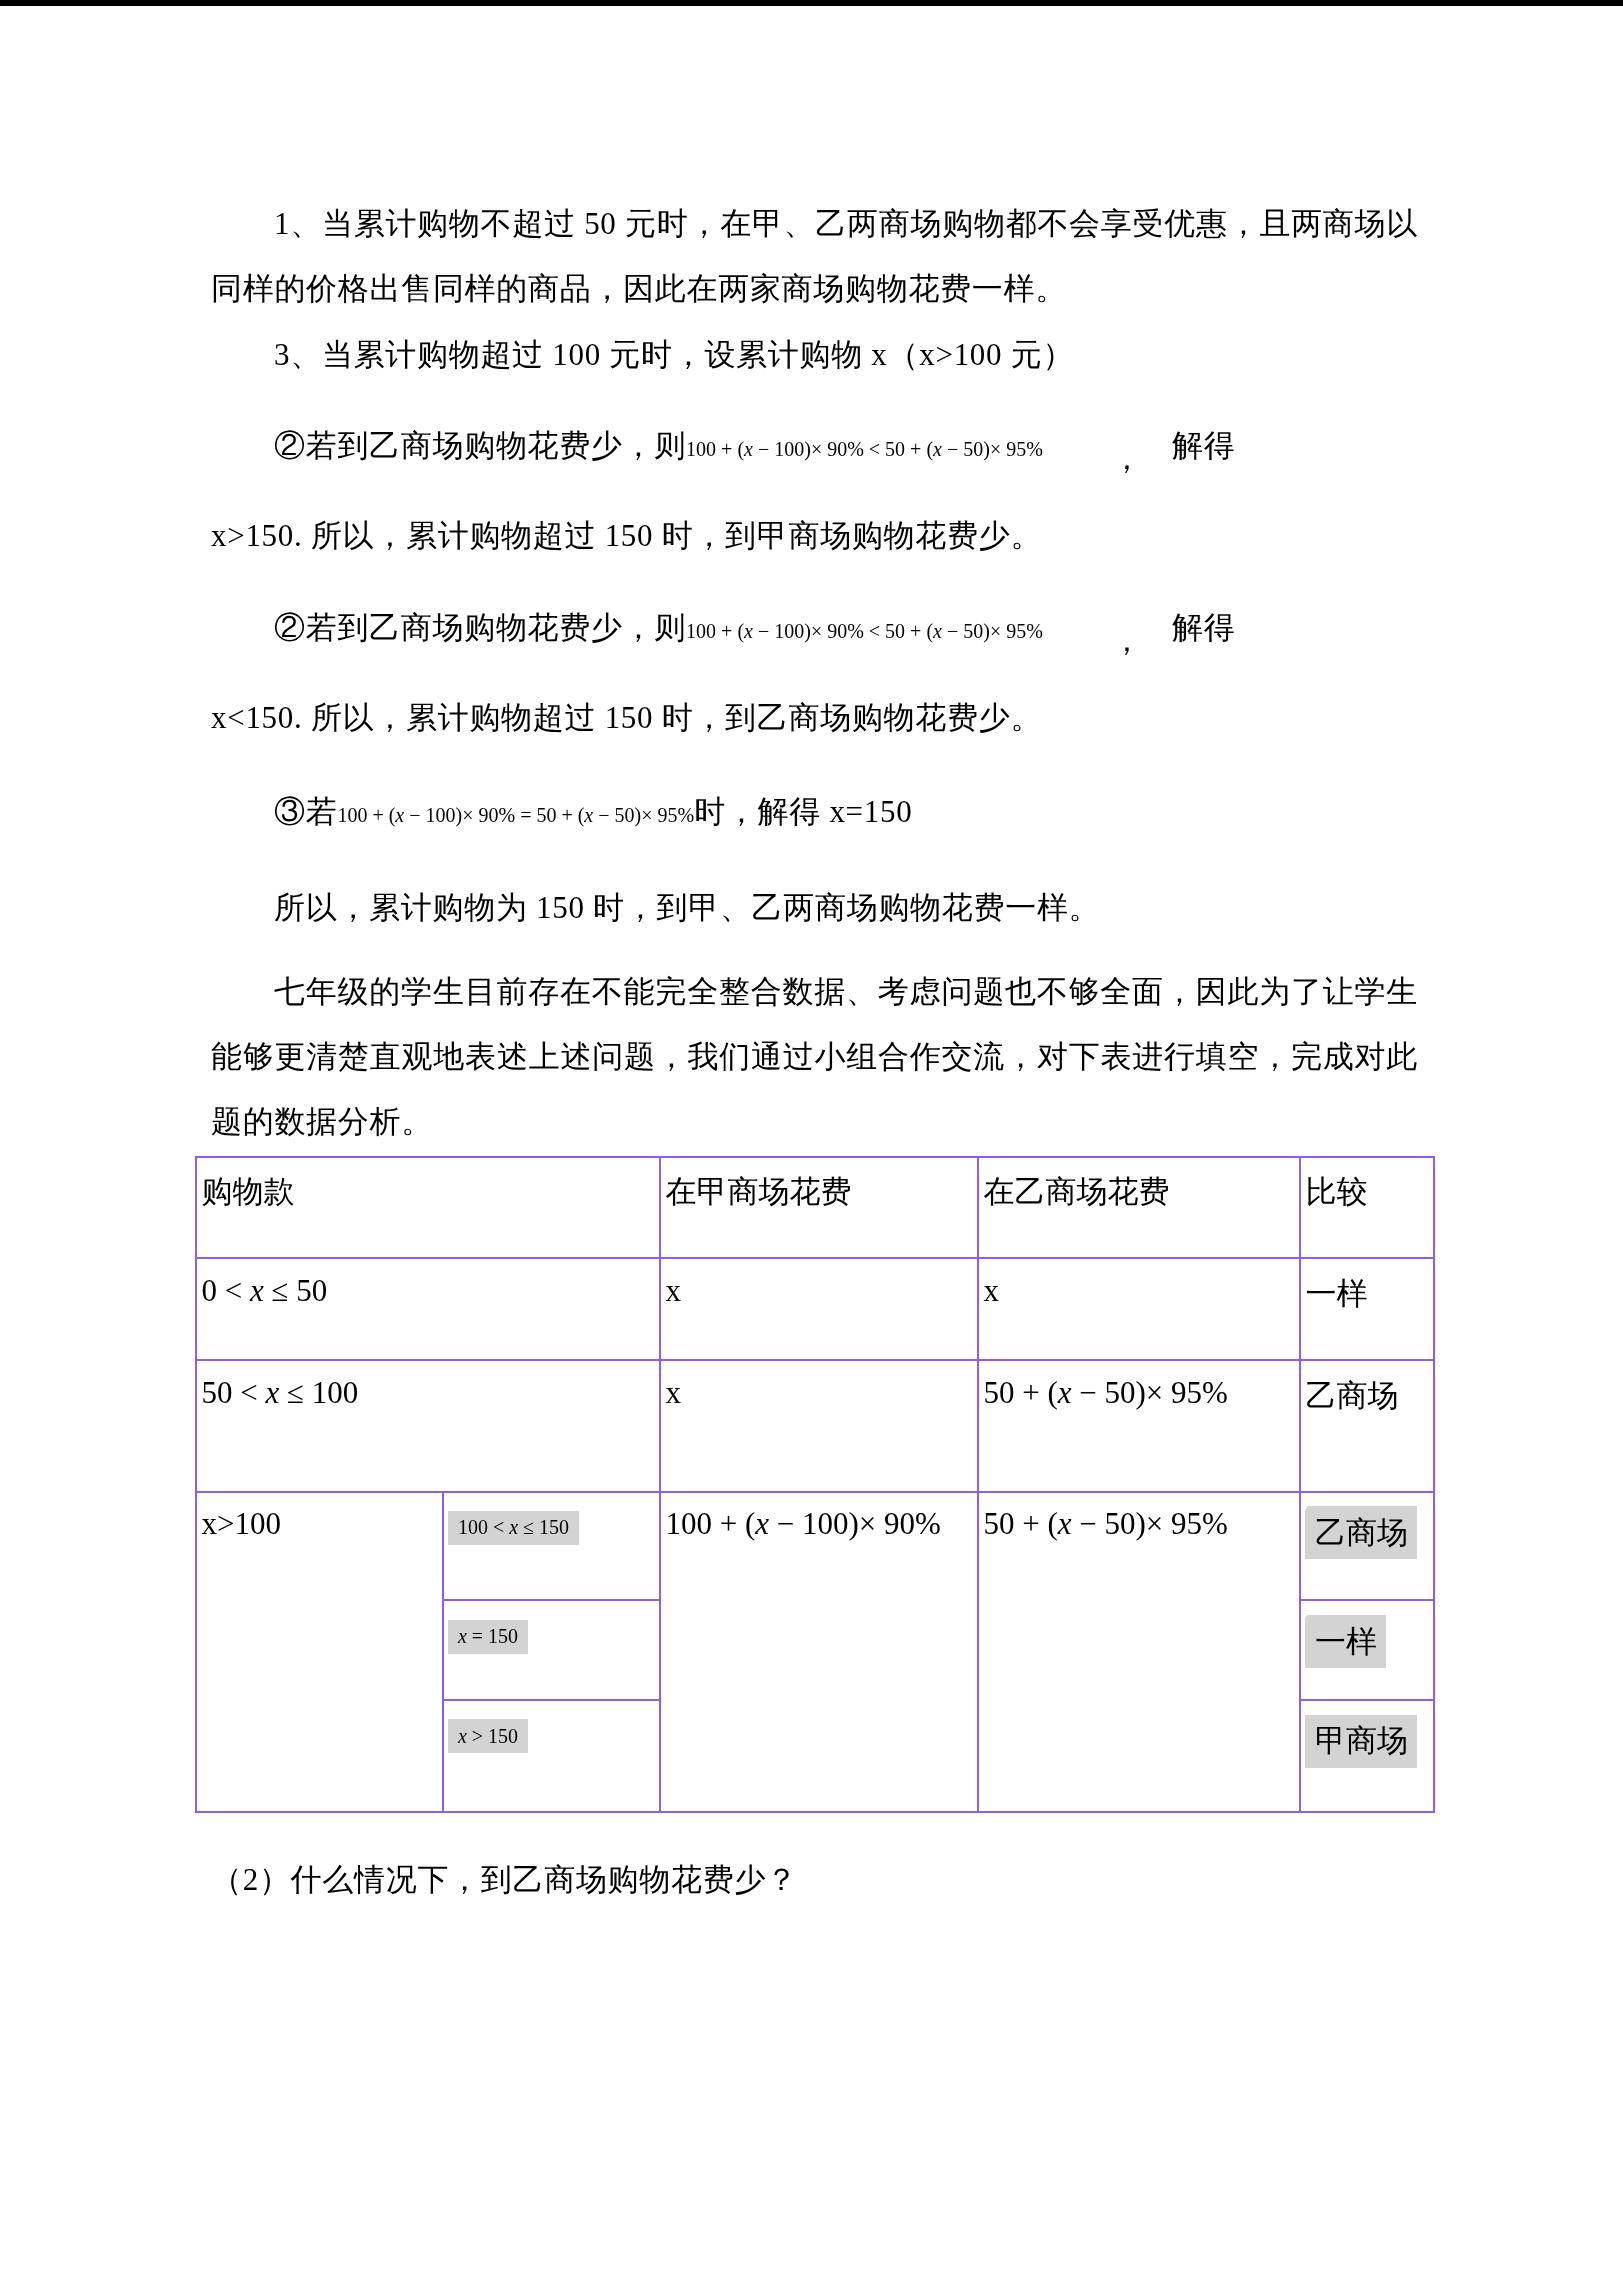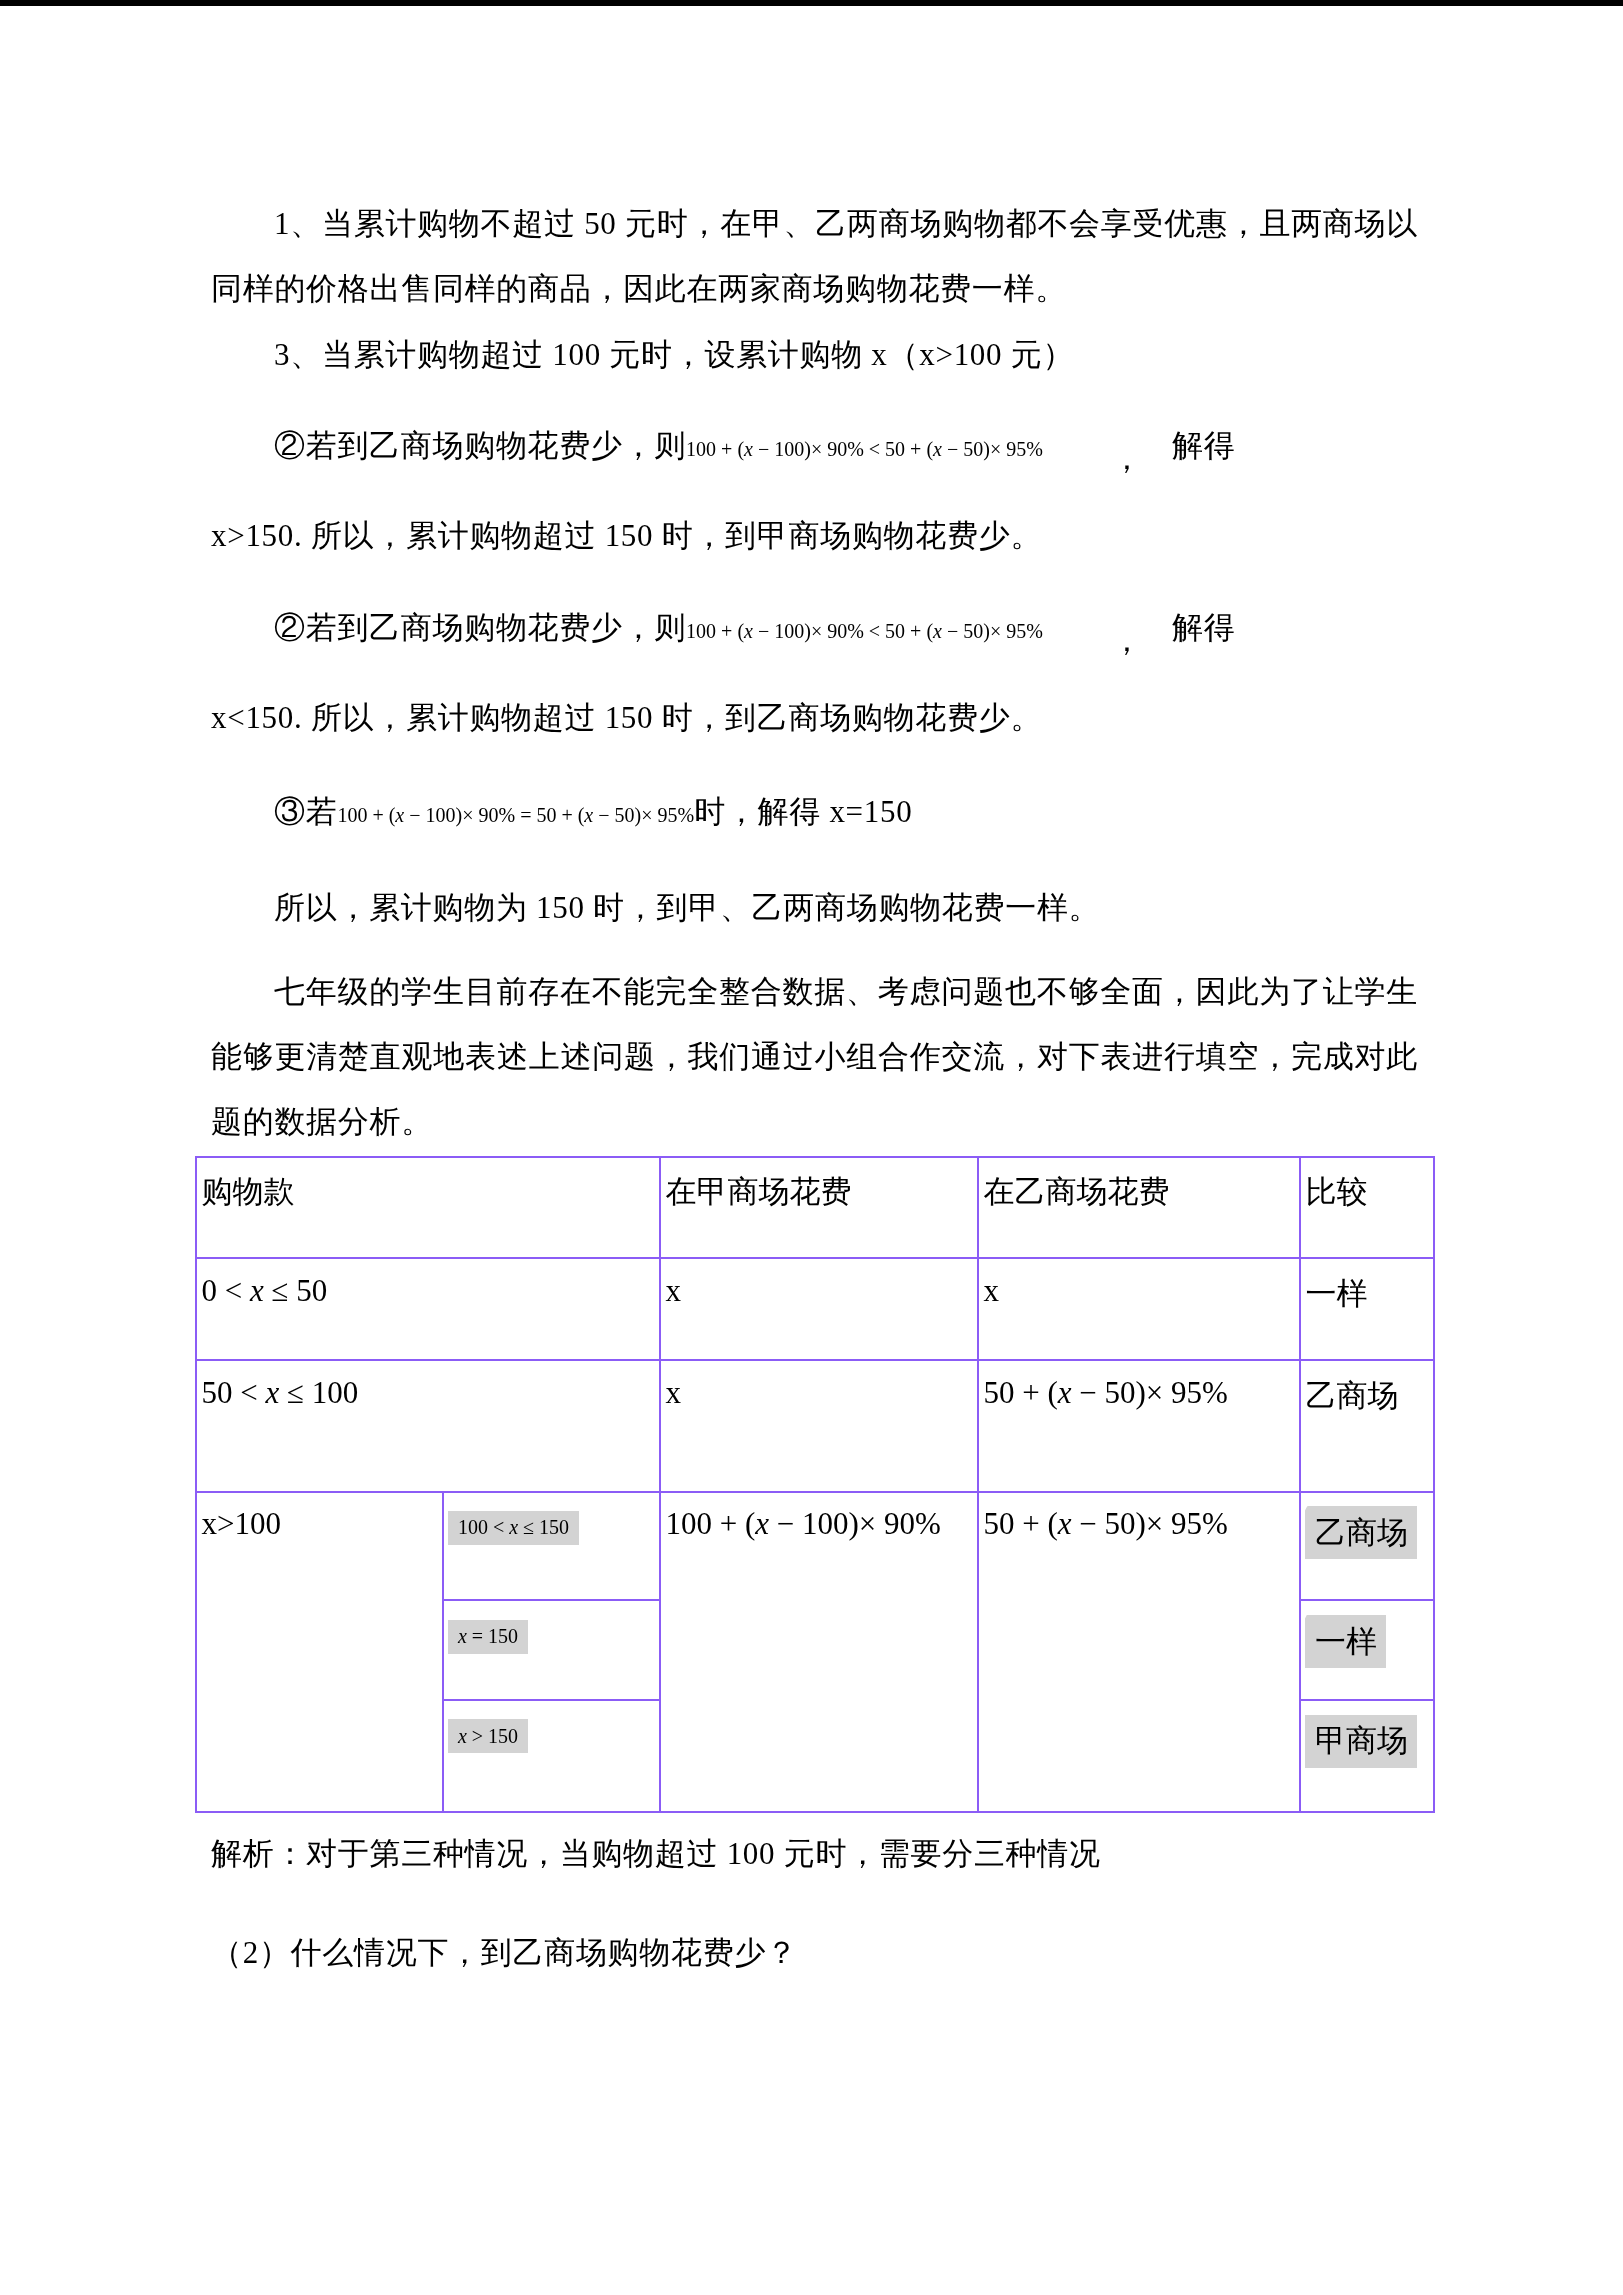--- a/index.html
+++ b/index.html
@@ -147,17 +147,16 @@
       <td class="subdiv"><span class="hl math"><i>x</i> = 150</span></td>
       <td class="subdiv"><span class="hl">一样</span></td>
     </tr>
     <tr class="r3c">
       <td><span class="hl math"><i>x</i> &gt; 150</span></td>
       <td><span class="hl">甲商场</span></td>
     </tr>
   </tbody>
     </table>
 
-  <p class="m-ana">解析：对于第三种情况，当购物超过 100 元时，需要分三种情况</p>
   <p class="m-q2">（2）什么情况下，到乙商场购物花费少？</p>
 
 </div>
 
 
 </body></html>

